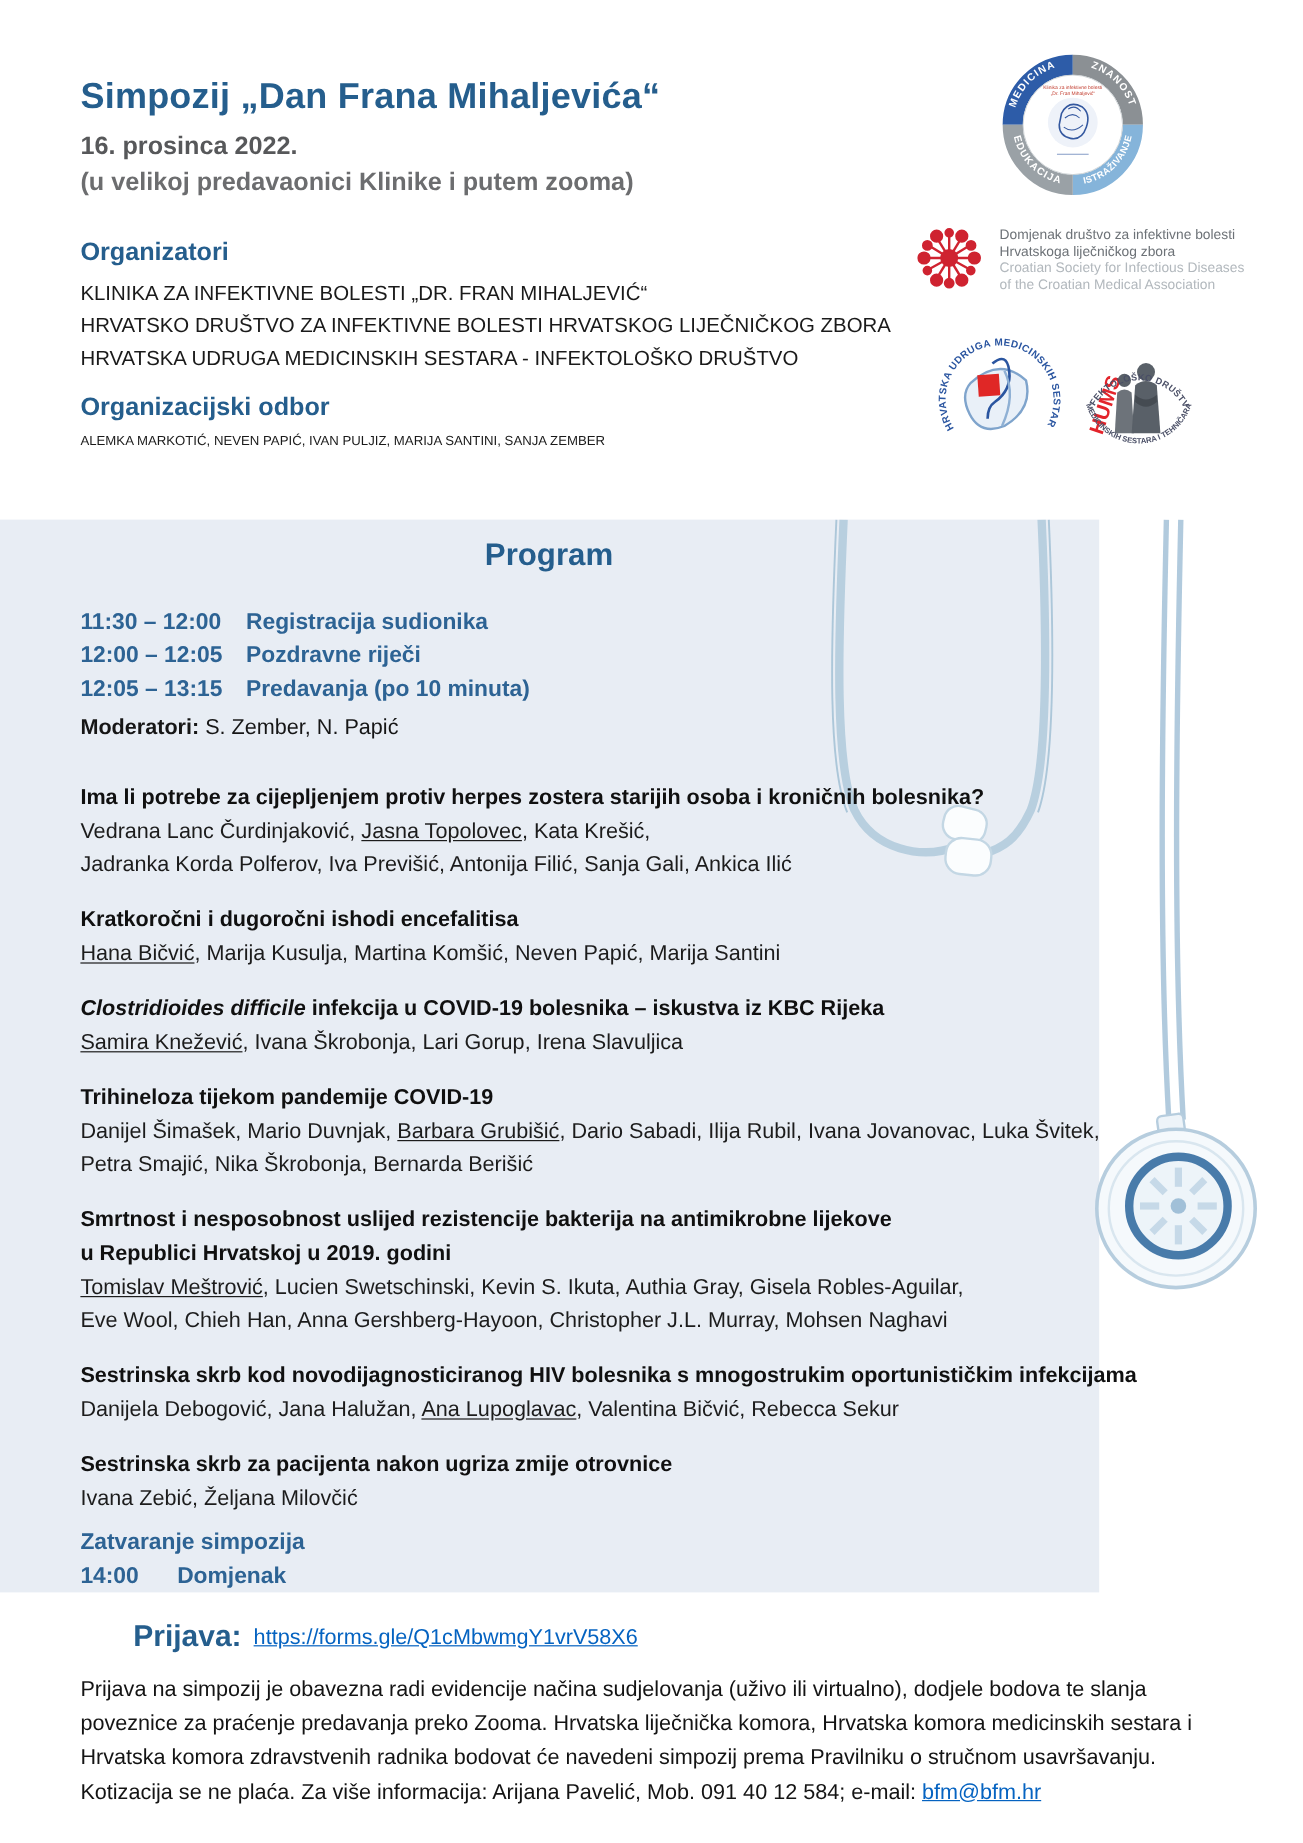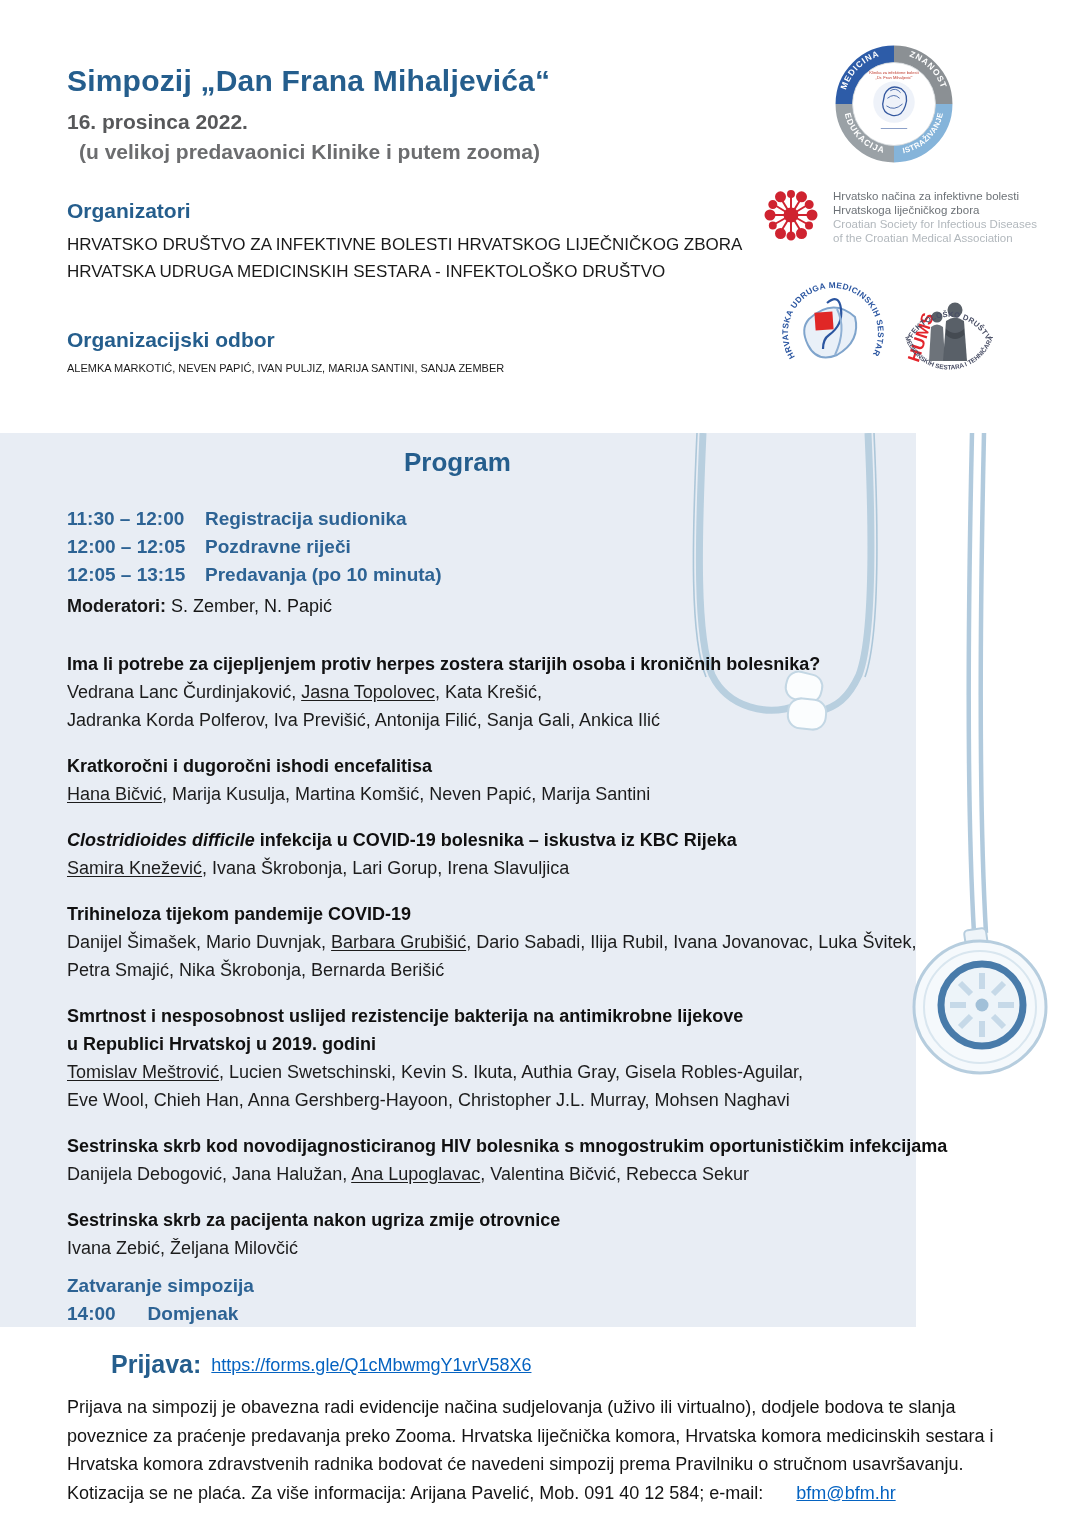--- a/index.html
+++ b/index.html
@@ -7,21 +7,21 @@
     --red:#cf2330; --body:#161616; --gray1:#57585a; --gray2:#6c6d6f;
   }
   *{margin:0;padding:0;box-sizing:border-box;}
   html,body{background:#fff;}
   body{font-family:"Liberation Sans","DejaVu Sans",sans-serif;color:var(--body);}
   .page{position:relative;width:1086px;height:1536px;background:#fff;overflow:hidden;}
 
   
   .title{position:absolute;left:67px;top:64px;font-size:30px;font-weight:bold;color:var(--accent);letter-spacing:.2px;}
   .date{position:absolute;left:67px;top:110px;font-size:21px;font-weight:bold;color:var(--gray1);}
-  .venue{position:absolute;left:79px;top:140px;font-size:21px;font-weight:bold;color:var(--gray2);}
+  .venue{position:absolute;left:67px;top:140px;font-size:21px;font-weight:bold;color:var(--gray2);}
   .sec-head{position:absolute;left:67px;font-size:21px;font-weight:bold;color:var(--accent);}
   .org-list{position:absolute;left:67px;top:231px;font-size:17px;line-height:27px;color:#1a1a1a;}
   .committee{position:absolute;left:67px;top:362px;font-size:11px;color:#1a1a1a;}
 
   .logo-ring{position:absolute;left:828px;top:38px;}
   .logo-society{position:absolute;left:757px;top:183px;display:flex;align-items:flex-start;}
   .society-text{margin-left:8px;padding-top:6px;font-size:11.5px;line-height:14px;}
   .society-text .l12{color:#6d7277;}
   .society-text .l34{color:#b2b8bd;}
   .logo-hums1{position:absolute;left:779px;top:279px;}
@@ -42,33 +42,34 @@
   .u{text-decoration:underline;text-underline-offset:2px;}
   .i{font-style:italic;}
   .closing{position:absolute;left:67px;top:839px;z-index:2;font-size:19px;font-weight:bold;color:var(--sched);line-height:28px;}
   .closing .ev{margin-left:32px;}
 
   
   .signup-row{position:absolute;left:67px;top:1350px;}
   .signup-label{font-size:25px;font-weight:bold;color:var(--accent);margin-left:44px;}
   .signup-link{font-size:18px;color:var(--link);text-decoration:underline;margin-left:10px;position:relative;top:-2px;}
   .footer-par{position:absolute;left:67px;top:1393px;width:958px;font-size:18px;line-height:28.5px;color:#141414;}
-  .footer-par a{color:var(--link);text-decoration:underline;margin-left:28px;}
+  .footer-par a{color:var(--link);text-decoration:underline;}
 </style>
 </head>
 <body>
 
 <div class="page">
 
   <h1 class="title">Simpozij „Dan Frana Mihaljevića“</h1>
   <div class="date">16. prosinca 2022.</div>
   <div class="venue">(u velikoj predavaonici Klinike i putem zooma)</div>
 
   <h2 class="sec-head" style="top:199px;">Organizatori</h2>
   <div class="org-list">
+      <div class="org-line"><span>KLINIKA ZA INFEKTIVNE BOLESTI „DR. FRAN MIHALJEVIĆ“</span></div>
       <div class="org-line"><span>HRVATSKO DRUŠTVO ZA INFEKTIVNE BOLESTI HRVATSKOG LIJEČNIČKOG ZBORA</span></div>
       <div class="org-line"><span>HRVATSKA UDRUGA MEDICINSKIH SESTARA - INFEKTOLOŠKO DRUŠTVO</span></div>
     </div>
 
   <h2 class="sec-head" style="top:328px;">Organizacijski odbor</h2>
   <div class="committee">ALEMKA MARKOTIĆ, NEVEN PAPIĆ, IVAN PULJIZ, MARIJA SANTINI, SANJA ZEMBER</div>
 
   <div class="logo-ring">
     <svg width="132" height="132" viewBox="0 0 140 140">
       <defs>
@@ -128,21 +129,21 @@
           <circle cx="15.8" cy="42.5" r="3"></circle>
         <circle cx="13" cy="32" r="4.5"></circle>
           <circle cx="15.8" cy="21.5" r="3.5"></circle>
         <circle cx="23.5" cy="13.8" r="4.5"></circle>
           <circle cx="34" cy="11" r="3"></circle>
         <circle cx="44.5" cy="13.8" r="4.5"></circle>
           <circle cx="52.2" cy="21.5" r="3.5"></circle>
       </g>
     </svg>
     <div class="society-text">
-      <div class="l12">Hrvatsko načina za infektivne bolesti</div>
+      <div class="l12">Domjenak društvo za infektivne bolesti</div>
       <div class="l12">Hrvatskoga liječničkog zbora</div>
       <div class="l34">Croatian Society for Infectious Diseases</div>
       <div class="l34">of the Croatian Medical Association</div>
     </div>
   </div>
 
   <div class="logo-hums1">
     <svg width="108" height="108" viewBox="0 0 108 108">
       <defs>
           <path id="hums1-ring" d="M 16,78 A 45 45 0 1 1 92,78"></path>

